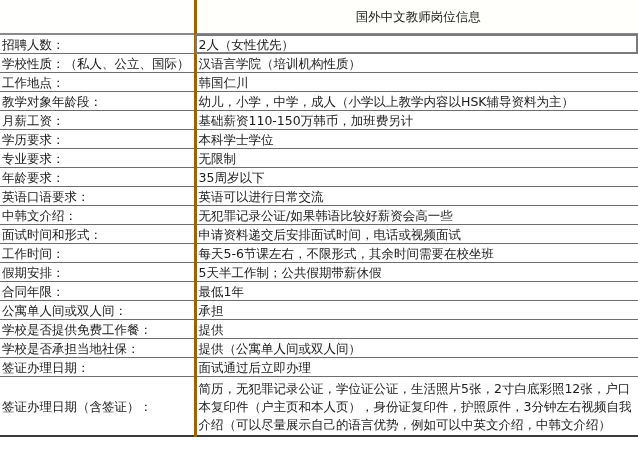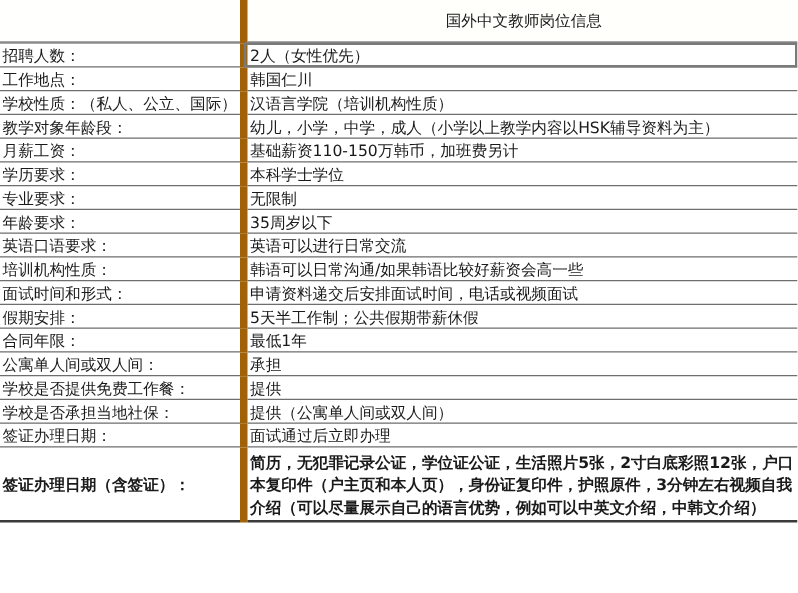--- a/index.html
+++ b/index.html
@@ -2,26 +2,26 @@
 <html><head>
 <meta charset="utf-8">
 <style>
   html, body { margin: 0; padding: 0; background: #ffffff; }
   body { width: 638px; height: 474px; overflow: hidden; font-family: "DejaVu Sans", "Liberation Sans", sans-serif; color: #1a1a1a; }
   .sheet { position: relative; width: 574px; height: 474px; }
   table { border-collapse: collapse; table-layout: fixed; width: 638px; }
   col.c1 { width: 195px; }
   col.c2 { width: 443px; }
   td { font-size: 12.5px; line-height: 17px; padding: 0 0 0 2px; white-space: nowrap; overflow: hidden; border-bottom: 1px solid #6e6e6e; vertical-align: middle; }
-  td.label { border-right: 6px solid #a16207; }
+  td.label { border-right: 3px solid #a16207; }
   tr.row td { height: 18px; }
   tr.header td { height: 33px; border-bottom: 2px solid #8a8a8a; }
   tr.header td.title { text-align: center; font-size: 12.5px; background: #fffffb; }
   tr.header td.blank { background: #fffffe; }
-  tr.tall td { height: 57px; border-bottom: 2px solid #3a3a3a; font-weight: bold; }
+  tr.tall td { height: 57px; border-bottom: 2px solid #3a3a3a; }
   tr.tall td.value { white-space: normal; line-height: 18px; padding-top: 1px; }
   td.selected { outline: 2px solid #7a7a7a; outline-offset: -2px; }
 </style>
 </head>
 <body>
 
 <div class="sheet">
   <table>
     <colgroup>
         <col class="c1">
@@ -30,26 +30,26 @@
     <tbody>
       <tr class="header">
         <td class="label blank"></td>
         <td class="title">国外中文教师岗位信息</td>
       </tr>
       <tr class="row">
         <td class="label">招聘人数：</td>
         <td class="value selected">2人（女性优先）</td>
       </tr>
       <tr class="row">
+        <td class="label">学校性质：（私人、公立、国际）</td>
+        <td class="value">汉语言学院（培训机构性质）</td>
+      </tr>
+      <tr class="row">
         <td class="label">工作地点：</td>
         <td class="value">韩国仁川</td>
-      </tr>
-      <tr class="row">
-        <td class="label">学校性质：（私人、公立、国际）</td>
-        <td class="value">汉语言学院（培训机构性质）</td>
       </tr>
       <tr class="row">
         <td class="label">教学对象年龄段：</td>
         <td class="value">幼儿，小学，中学，成人（小学以上教学内容以HSK辅导资料为主）</td>
       </tr>
       <tr class="row">
         <td class="label">月薪工资：</td>
         <td class="value">基础薪资110-150万韩币，加班费另计</td>
       </tr>
       <tr class="row">
@@ -62,26 +62,30 @@
       </tr>
       <tr class="row">
         <td class="label">年龄要求：</td>
         <td class="value">35周岁以下</td>
       </tr>
       <tr class="row">
         <td class="label">英语口语要求：</td>
         <td class="value">英语可以进行日常交流</td>
       </tr>
       <tr class="row">
-        <td class="label">培训机构性质：</td>
-        <td class="value">韩语可以日常沟通/如果韩语比较好薪资会高一些</td>
+        <td class="label">中韩文介绍：</td>
+        <td class="value">无犯罪记录公证/如果韩语比较好薪资会高一些</td>
       </tr>
       <tr class="row">
         <td class="label">面试时间和形式：</td>
         <td class="value">申请资料递交后安排面试时间，电话或视频面试</td>
+      </tr>
+      <tr class="row">
+        <td class="label">工作时间：</td>
+        <td class="value">每天5-6节课左右，不限形式，其余时间需要在校坐班</td>
       </tr>
       <tr class="row">
         <td class="label">假期安排：</td>
         <td class="value">5天半工作制；公共假期带薪休假</td>
       </tr>
       <tr class="row">
         <td class="label">合同年限：</td>
         <td class="value">最低1年</td>
       </tr>
       <tr class="row">

